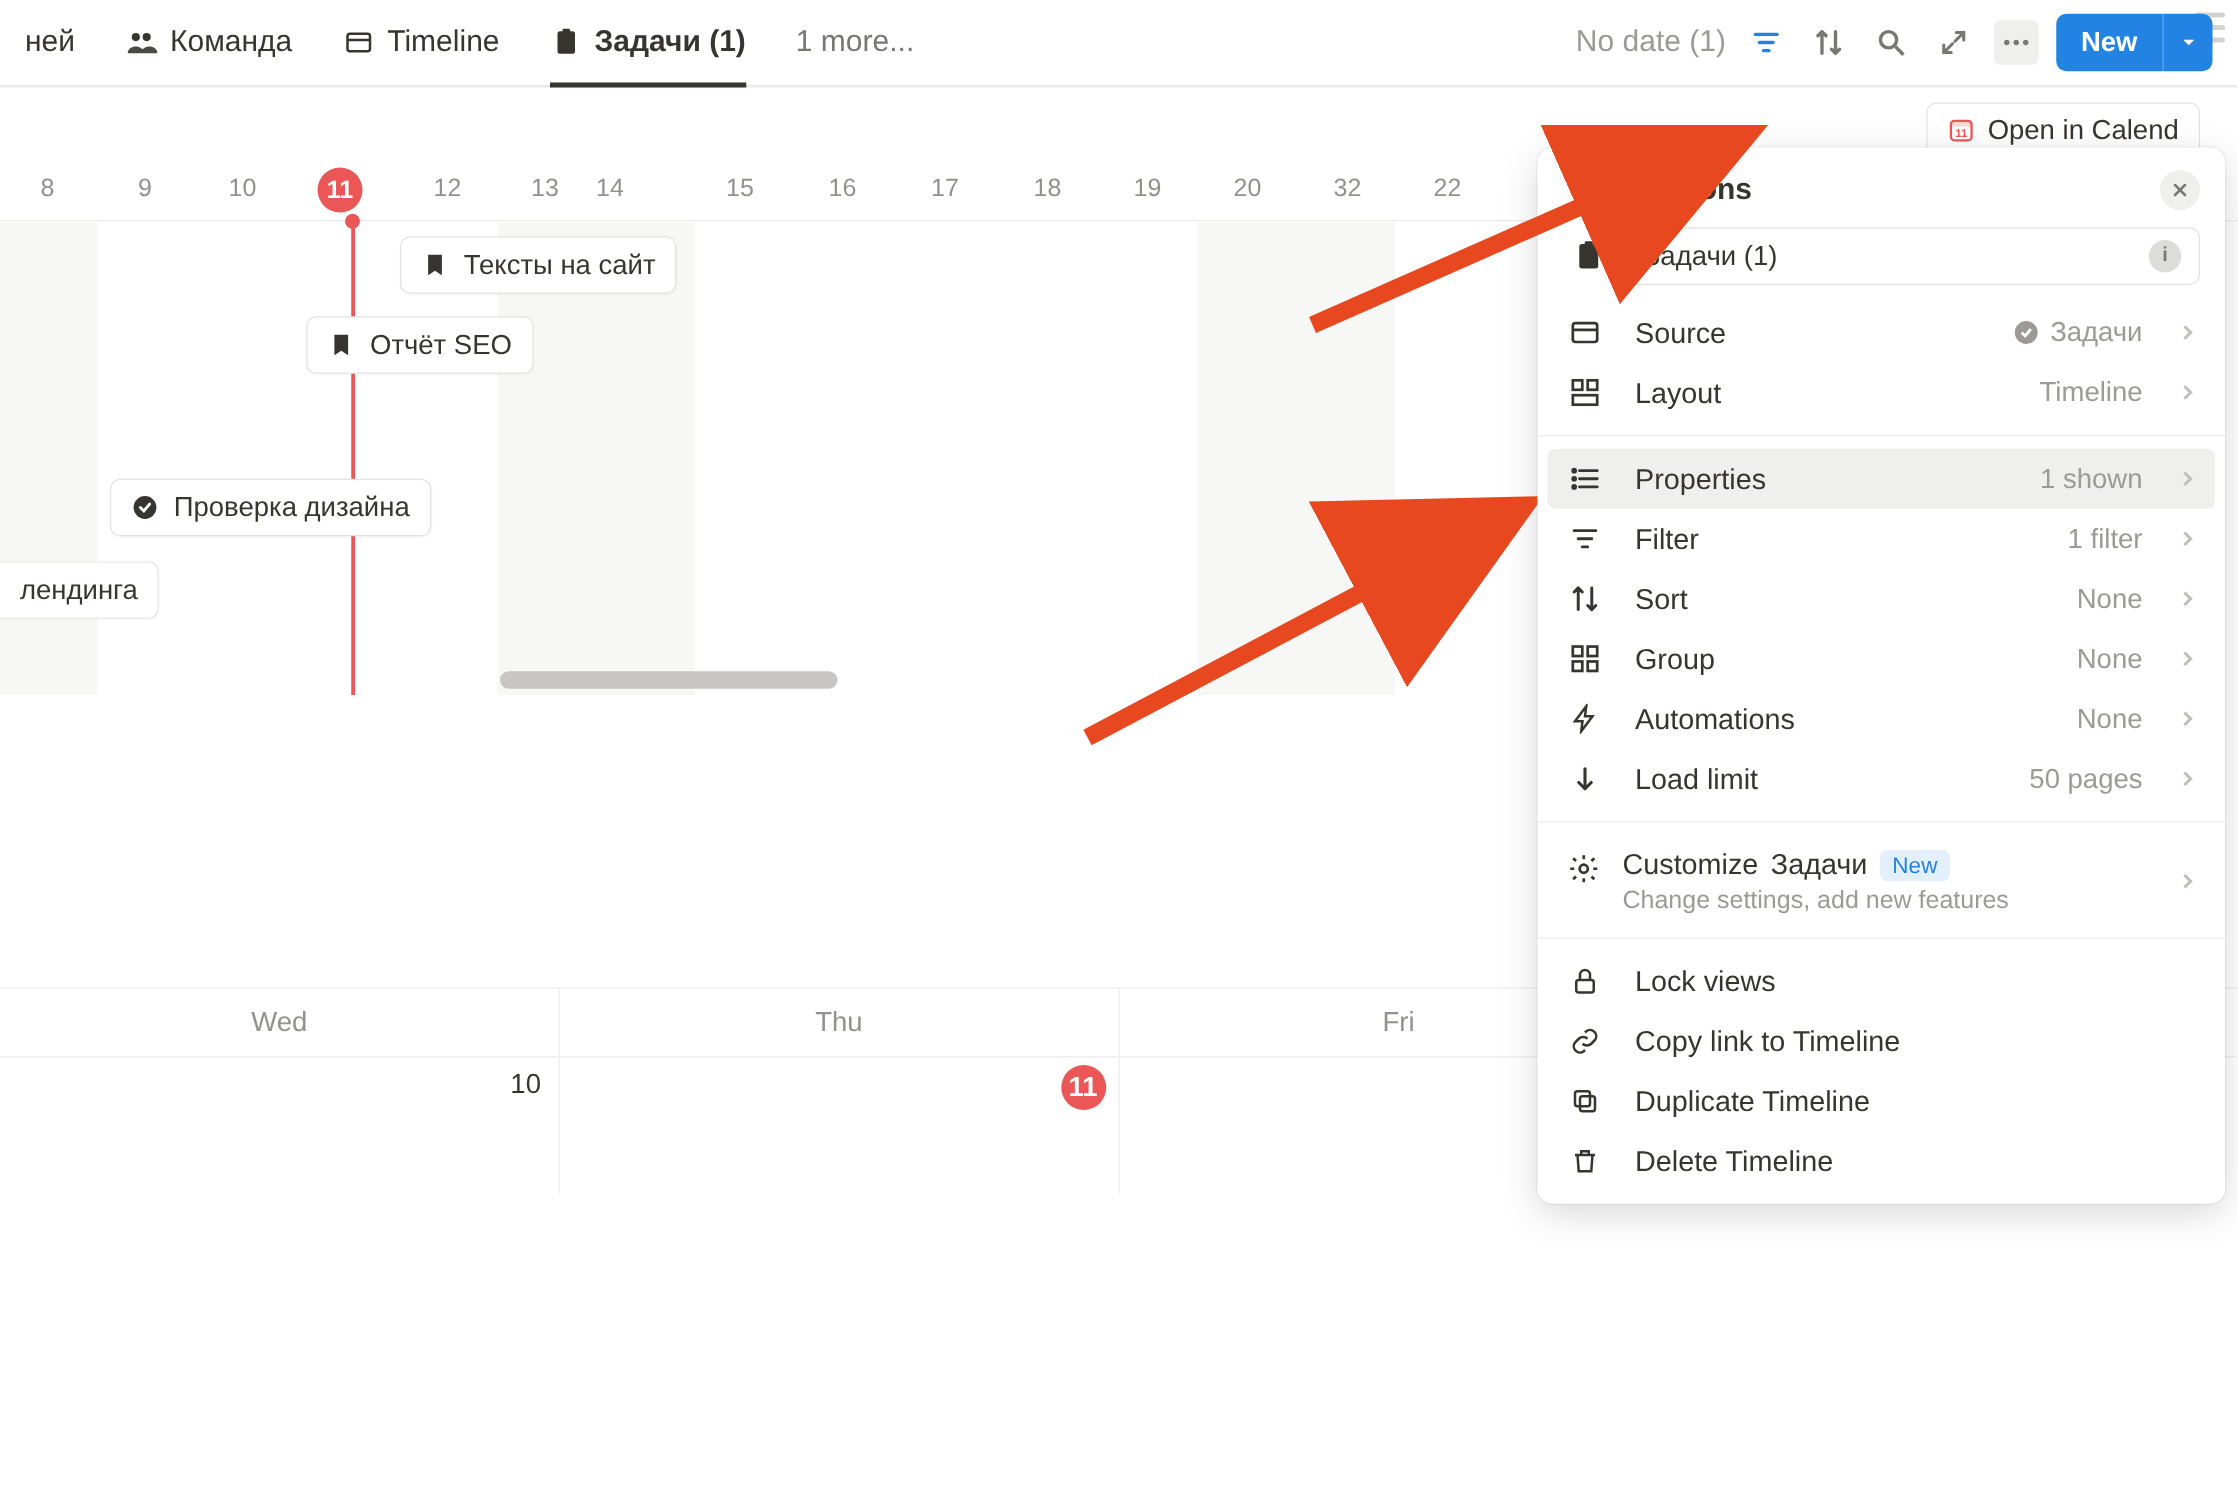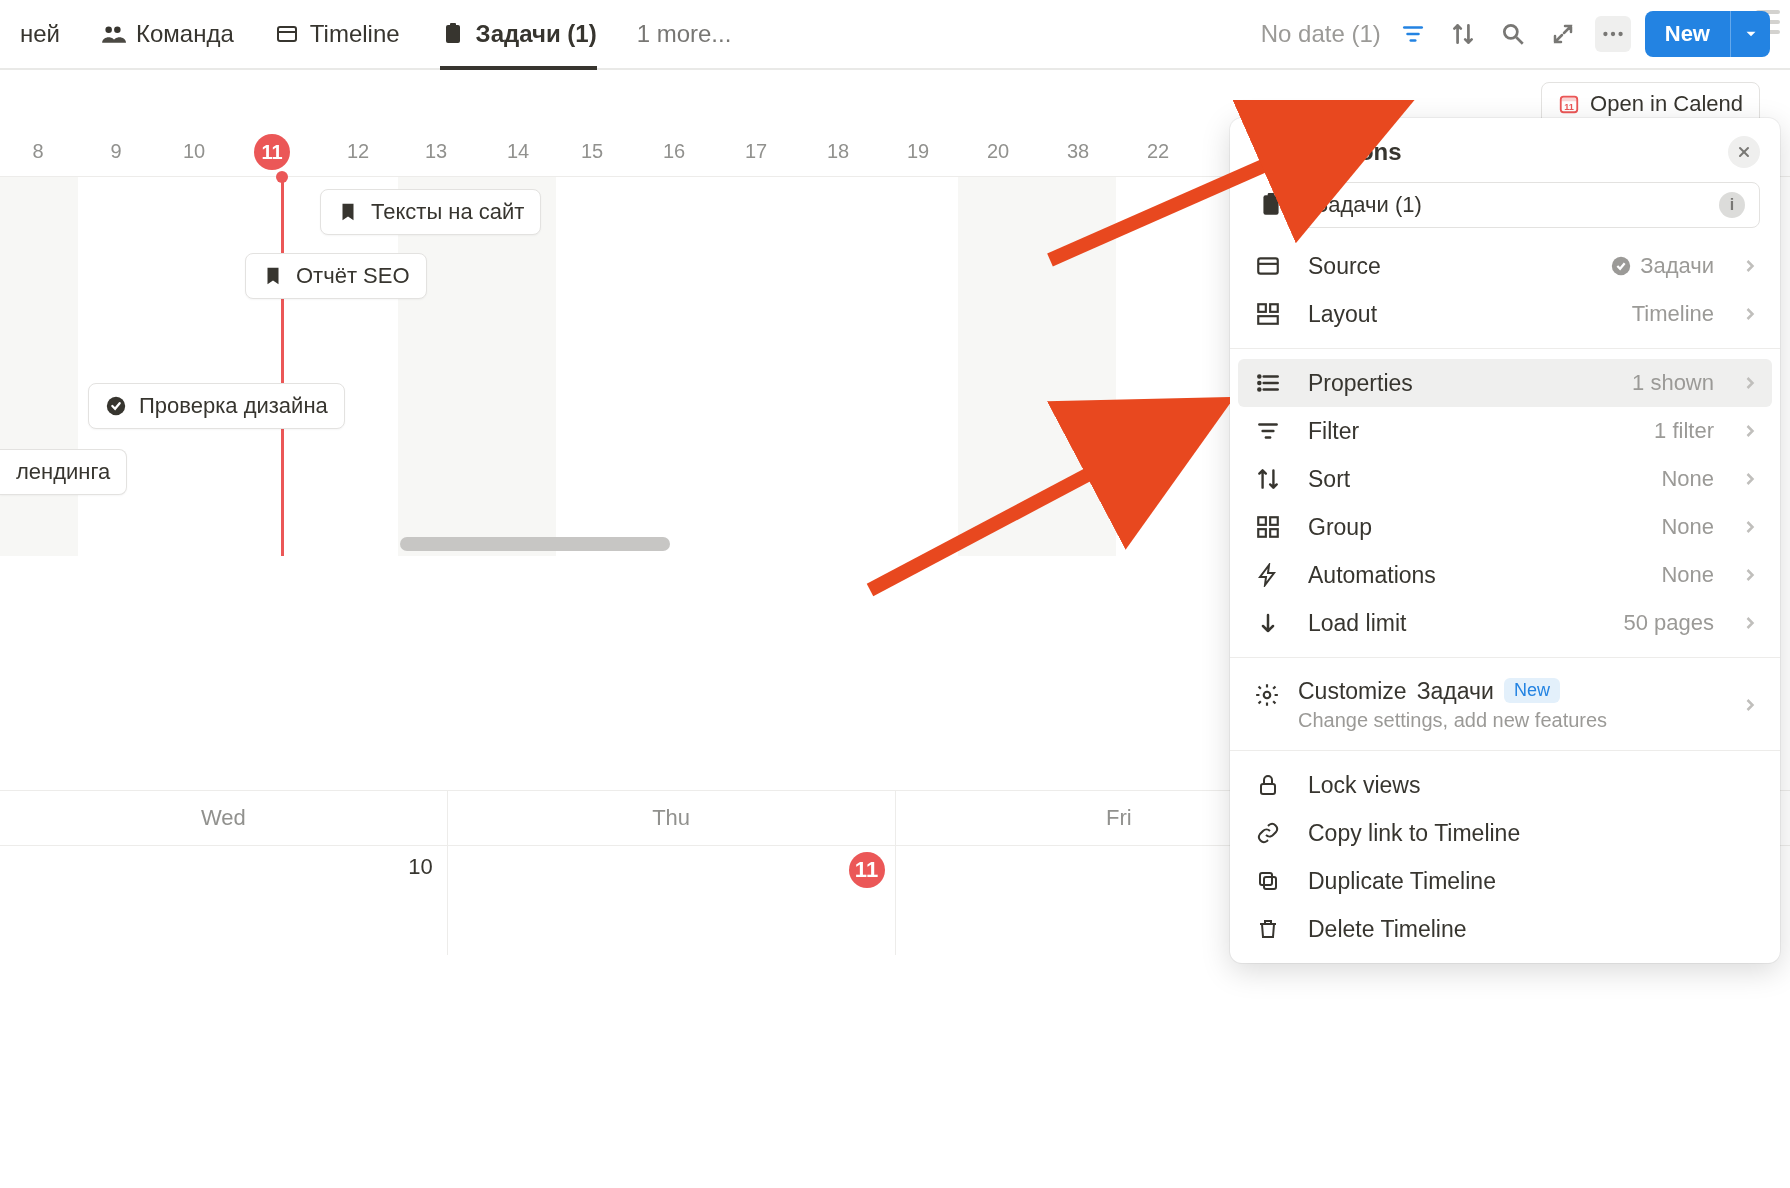--- a/index.html
+++ b/index.html
@@ -61,21 +61,21 @@
 .menu-item { display: flex; align-items: center; padding: 10px 20px 10px 24px; gap: 26px; cursor: pointer; }
 .menu-item:hover, .menu-item.hover { background: #efefee; border-radius: 6px; margin: 0 8px; padding-left: 16px; padding-right: 12px; }
 .menu-item .mi-icon { width: 28px; height: 28px; flex: 0 0 28px; display: flex; align-items: center; justify-content: center; color: #37352f; }
 .menu-item .mi-label { font-size: 23px; color: #37352f; flex: 1; }
 .menu-item .mi-value { font-size: 22px; color: #9b9a97; display: flex; align-items: center; gap: 8px; }
 .menu-item .mi-chev { color: #c0bfbc; }
 .panel-sep { height: 1px; background: #edecea; margin: 10px 0; }
 
 .customize-block { padding: 10px 20px 8px 24px; display: flex; gap: 18px; align-items: flex-start; cursor: pointer; }
 .customize-block .mi-icon { margin-top: 4px; }
-.customize-block .ctitle { font-size: 23px; color: #37352f; display: flex; align-items: flex-start; gap: 10px; }
+.customize-block .ctitle { font-size: 23px; color: #37352f; display: flex; align-items: flex-end; gap: 10px; }
 .customize-block .csub { font-size: 20px; color: #9b9a97; margin-top: 4px; }
 .newbadge { background: #e3f0fb; color: #2383e2; font-size: 18px; padding: 2px 10px; border-radius: 6px; font-weight: 500; }
 .customize-block .mi-chev { align-self: center; color: #c0bfbc; }
 
 .arrow { position: absolute; z-index: 20; pointer-events: none; }
 .right-menu { position: absolute; top: 10px; right: 10px; display: flex; flex-direction: column; gap: 6px; }
 .right-menu span { width: 24px; height: 4px; border-radius: 2px; background: #d3d2cf; }
 
 svg { display: block; }
 </style>
@@ -182,28 +182,28 @@
   </div>
 </div>
 
 <div class="timeline-header">
   <span class="day" style="left:38px">8</span>
   <span class="day" style="left:116px">9</span>
   <span class="day" style="left:194px">10</span>
   <span class="day today" style="left:272px">11</span>
   <span class="day" style="left:358px">12</span>
   <span class="day" style="left:436px">13</span>
-  <span class="day" style="left:518px">14</span>
+  <span class="day" style="left:488px">14</span>
   <span class="day" style="left:592px">15</span>
   <span class="day" style="left:674px">16</span>
   <span class="day" style="left:756px">17</span>
   <span class="day" style="left:838px">18</span>
   <span class="day" style="left:918px">19</span>
   <span class="day" style="left:998px">20</span>
-  <span class="day" style="left:1078px">38</span>
+  <span class="day" style="left:1078px">32</span>
   <span class="day" style="left:1158px">22</span>
 </div>
 
 <div class="timeline-body">
   <div class="vband" style="left:0;width:78px"></div>
   <div class="vband" style="left:398px;width:158px"></div>
   <div class="vband" style="left:958px;width:158px"></div>
   <div class="today-line" style="left:281px"></div>
   <div class="today-dot" style="left:282px"></div>
 

